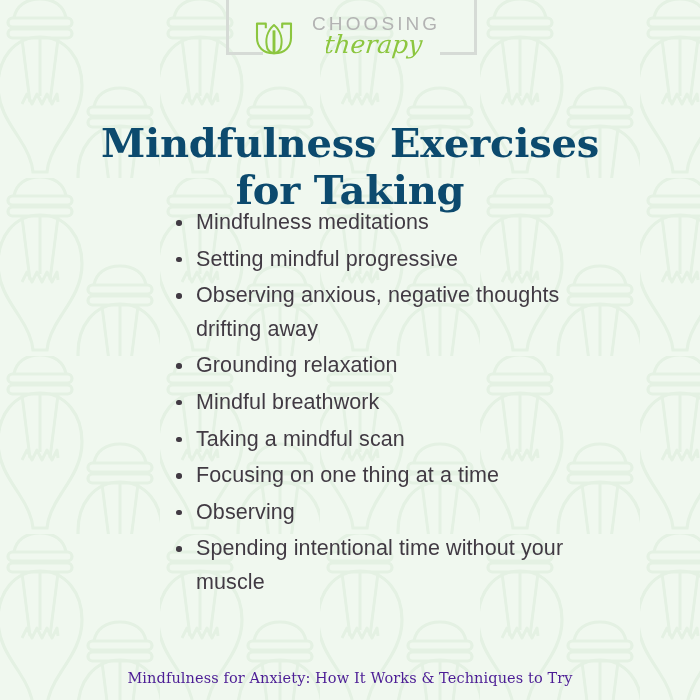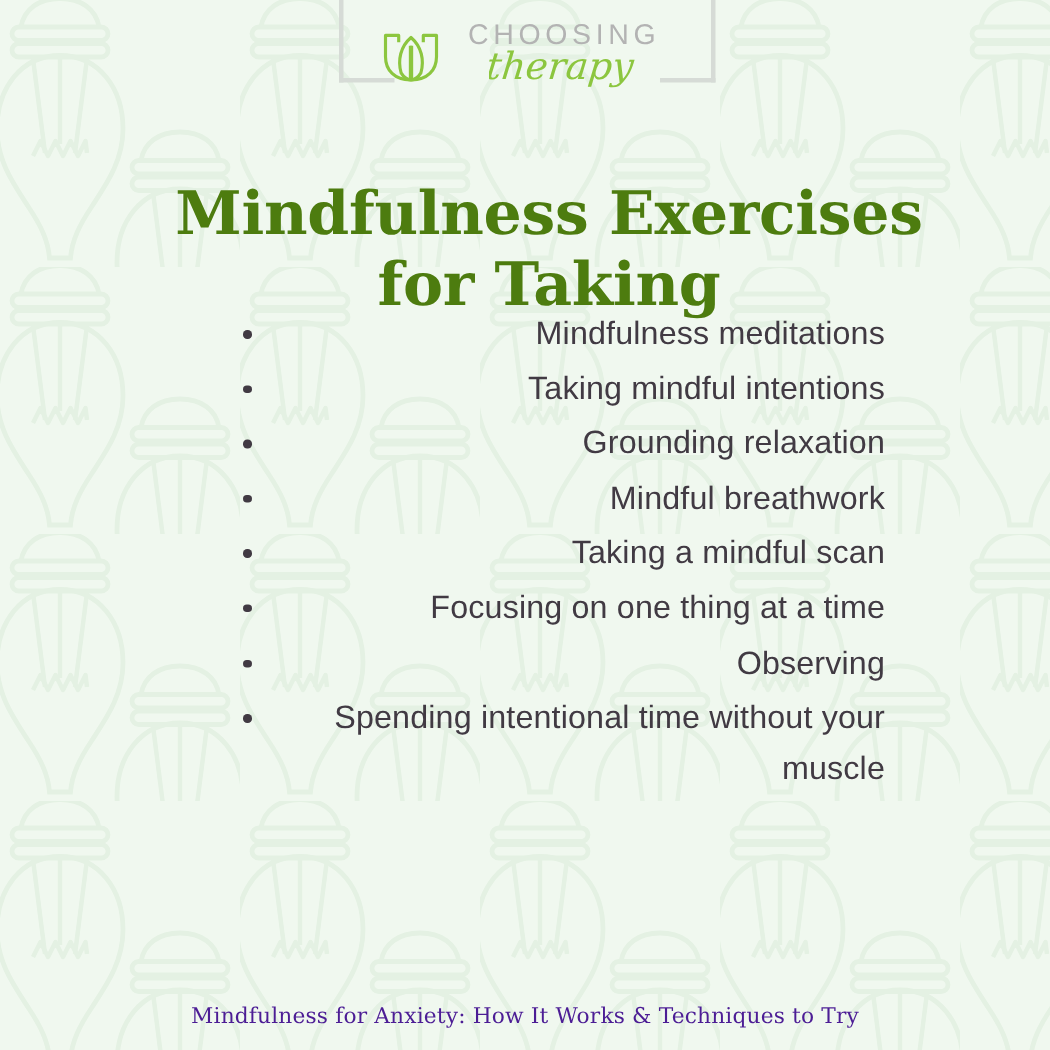--- a/index.html
+++ b/index.html
@@ -86,43 +86,42 @@
   }
   #logo-therapy {
     margin-top: -3px;
     margin-left: 14px;
   }
 
   
   #title {
     position: absolute;
     z-index: 3;
-    left: 76px;
+    left: 60px;
     top: 92px;
     width: 580px;
     text-align: center;
     font-family: "DejaVu Serif", "Liberation Serif", serif;
     font-weight: bold;
     font-size: 40px;
     line-height: 1.18;
-    color: #4d7c0f;
+    color: #0c4a6e;
     letter-spacing: -0.2px;
   }
 
   
   #list {
     position: absolute;
     z-index: 3;
-    left: 160px;
+    left: 174px;
     top: 206px;
     width: 430px;
     margin: 0;
     padding: 0;
     list-style: none;
-    text-align: right;
   }
   #list li {
     position: relative;
     padding-left: 22px;
     margin-bottom: 3px;
     font-family: "Liberation Sans", sans-serif;
     font-size: 21.5px;
     line-height: 33.6px;
     color: #413a43;
     letter-spacing: 0.1px;
@@ -208,21 +207,22 @@
     </div>
   </div>
 
   <h1 id="title">
     <span>Mindfulness Exercises</span><br>
     <span>for Taking</span>
   </h1>
 
   <ul id="list">
     <li>Mindfulness meditations</li>
-    <li>Taking mindful intentions</li>
+    <li>Setting mindful progressive</li>
+    <li>Observing anxious, negative thoughts drifting away</li>
     <li>Grounding relaxation</li>
     <li>Mindful breathwork</li>
     <li>Taking a mindful scan</li>
     <li>Focusing on one thing at a time</li>
     <li>Observing</li>
     <li>Spending intentional time without your muscle</li>
   </ul>
 
   <div id="footer">Mindfulness for Anxiety: How It Works &amp; Techniques to Try</div>
 

